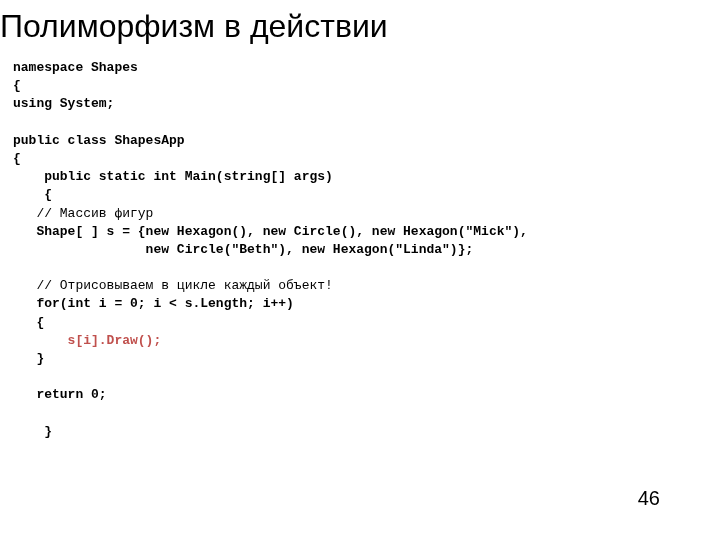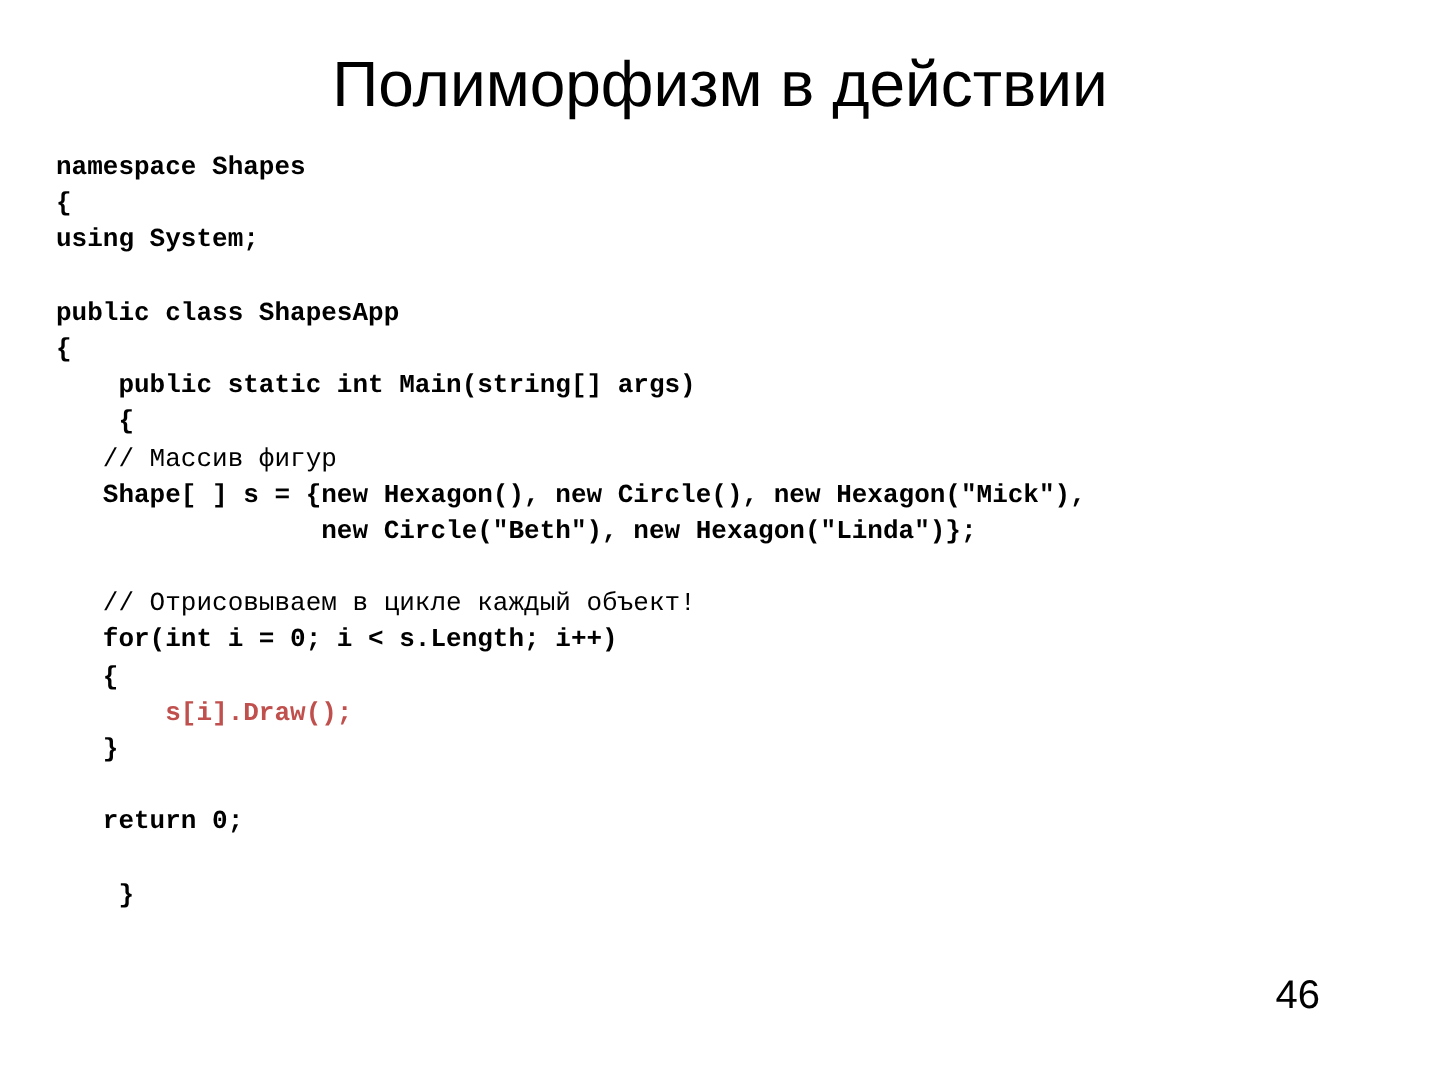--- a/index.html
+++ b/index.html
@@ -8,32 +8,32 @@
     width: 720px;
     height: 540px;
     background: #ffffff;
     font-family: Arial, Helvetica, sans-serif;
     position: relative;
     overflow: hidden;
   }
   .title {
     font-size: 32px;
     color: #000;
-    text-align: center;
-    padding-top: 24px;
+    text-align: left;
+    padding-top: 8px;
     padding-bottom: 8px;
     font-weight: normal;
   }
   .code {
     font-family: "Courier New", Courier, monospace;
     font-size: 13px;
     line-height: 1.4;
     white-space: pre;
     color: #000;
-    padding-left: 28px;
+    padding-left: 13px;
     padding-top: 6px;
     font-weight: bold;
   }
   .code .comment {
     font-weight: normal;
   }
   .code .highlight {
     color: #c0504d;
   }
   .pagenum {

